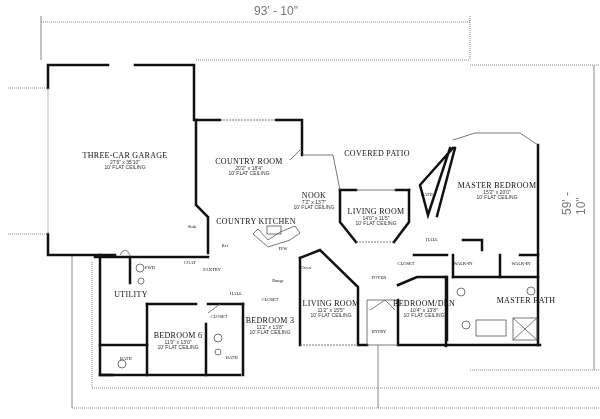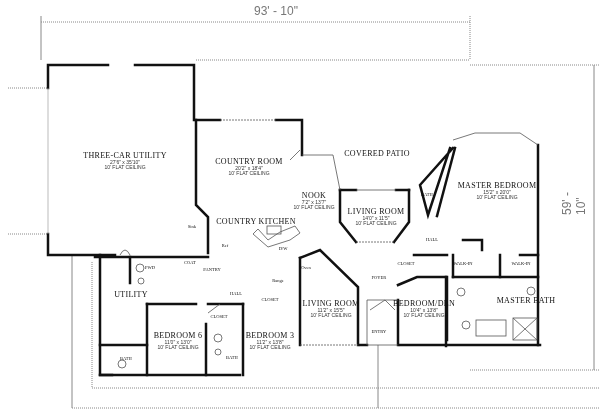--- a/index.html
+++ b/index.html
@@ -118,21 +118,21 @@
     <path d="M370 310 L385 300 L395 310"></path>
     <path d="M290 160 L300 150"></path>
     <path d="M208 313 L220 304"></path>
   </g>
 </svg>
 
 <div class="dimtext" style="left:254px;top:4px;">93' - 10"</div>
 <div class="dimtext" style="left:560px;top:215px;transform:rotate(-90deg);transform-origin:left top;">59' - 10"</div>
 
 <div class="lbl" style="left:125px;top:152px;">
-  <div class="rname">THREE-CAR UTILITY</div>
+  <div class="rname">THREE-CAR GARAGE</div>
   <div class="rdim">27'6" x 35'10"</div>
   <div class="rdim">10' FLAT CEILING</div>
 </div>
 <div class="lbl" style="left:249px;top:158px;">
   <div class="rname">COUNTRY ROOM</div>
   <div class="rdim">20'2" x 18'4"</div>
   <div class="rdim">10' FLAT CEILING</div>
 </div>
 <div class="lbl" style="left:377px;top:150px;text-align:right;">
   <div class="rname">COVERED PATIO</div>
@@ -166,21 +166,21 @@
   <div class="rdim">10' FLAT CEILING</div>
 </div>
 <div class="lbl" style="left:526px;top:297px;">
   <div class="rname">MASTER BATH</div>
 </div>
 <div class="lbl" style="left:178px;top:332px;">
   <div class="rname">BEDROOM 6</div>
   <div class="rdim">11'0" x 13'0"</div>
   <div class="rdim">10' FLAT CEILING</div>
 </div>
-<div class="lbl" style="left:270px;top:332px;">
+<div class="lbl" style="left:270px;top:317px;">
   <div class="rname">BEDROOM 3</div>
   <div class="rdim">11'2" x 13'8"</div>
   <div class="rdim">10' FLAT CEILING</div>
 </div>
 <div class="lbl" style="left:131px;top:291px;">
   <div class="rname">UTILITY</div>
 </div>
 
 <div class="lbl small" style="left:150px;top:266px;">PWD</div>
 <div class="lbl small" style="left:190px;top:261px;">COAT</div>

